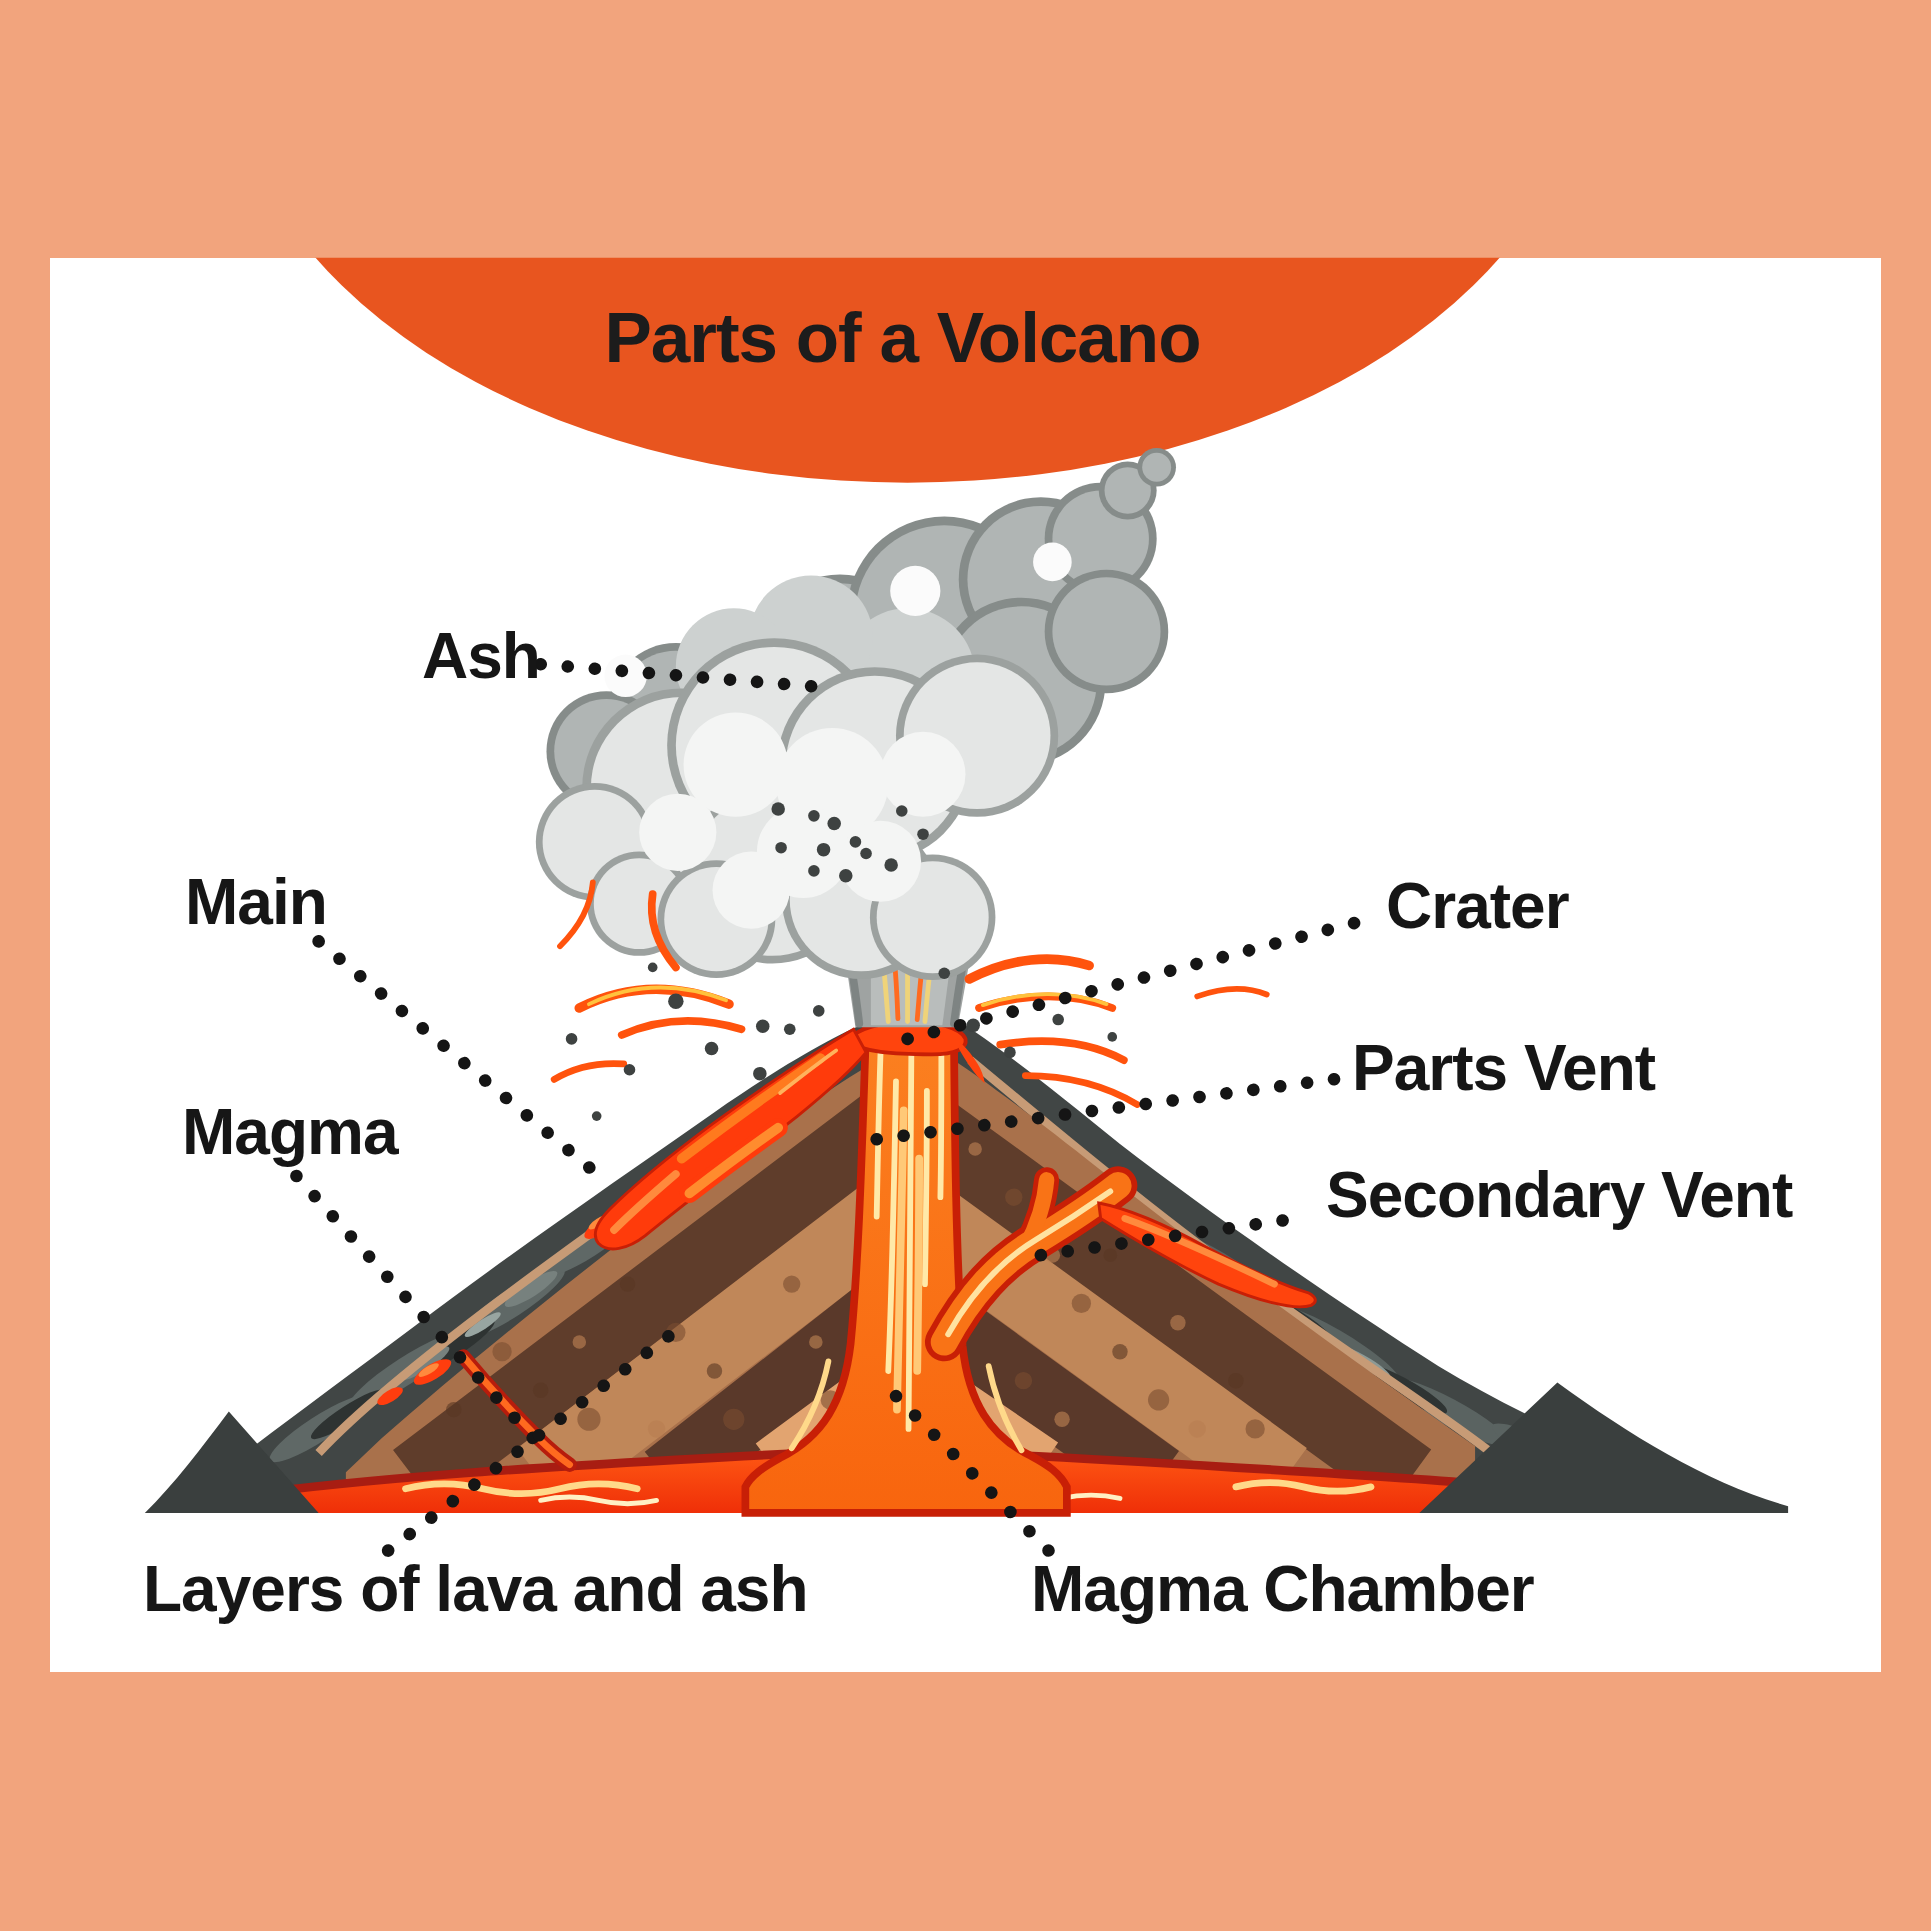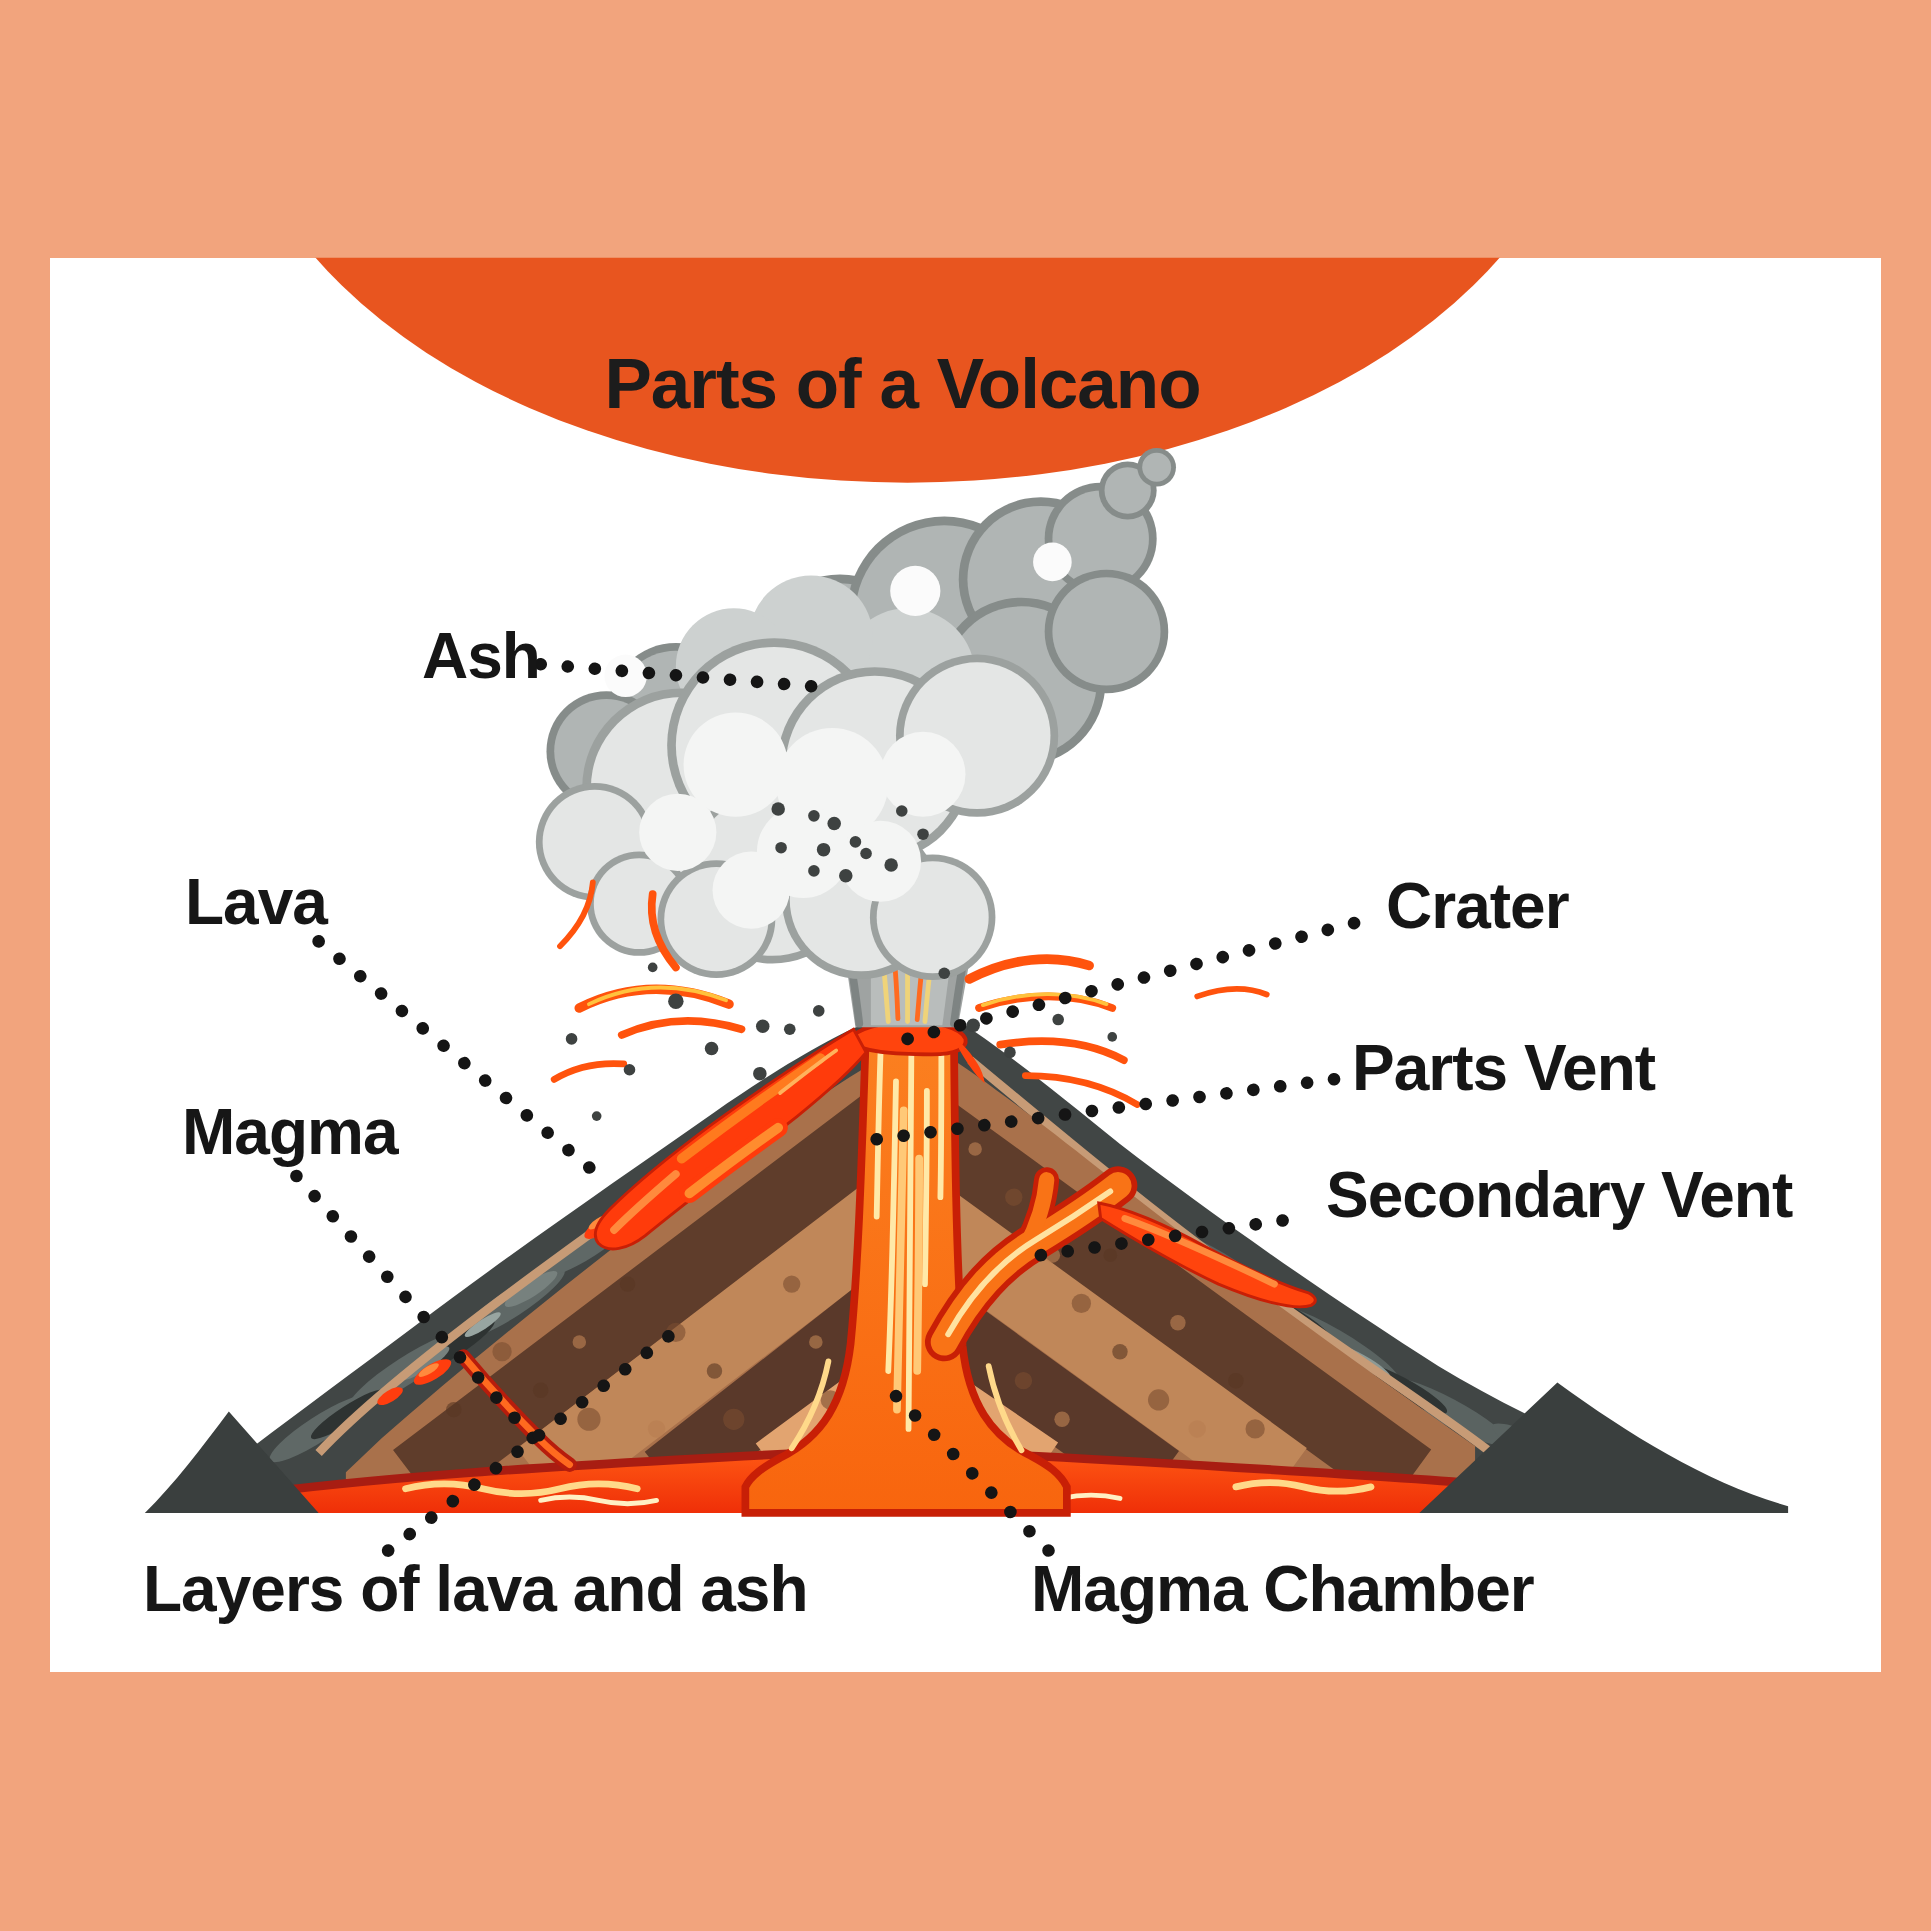--- a/index.html
+++ b/index.html
@@ -12,21 +12,21 @@
     position:absolute;left:50px;top:258px;width:1831px;height:1414px;
     background:#FFFFFF;
   }
   .stage{position:absolute;left:0;top:0;width:1931px;height:1931px;}
   .lbl{
     position:absolute;font-weight:700;font-size:64px;line-height:1.05;
     color:#161616;white-space:nowrap;letter-spacing:-1px;
   }
   .title{
     position:absolute;left:323px;top:297px;width:1159px;text-align:center;
-    font-weight:700;font-size:71px;color:#1C1C1C;letter-spacing:-1px;margin-top:46px;
+    font-weight:700;font-size:71px;color:#1C1C1C;letter-spacing:-1px;
   }
 </style>
 </head>
 <body>
 
 <div class="stage">
 
   <div class="card"></div>
 
   <svg class="stage" viewBox="0 0 2000 2000">
@@ -363,21 +363,21 @@
       <path d="M 908,1180 L 1388,1117"></path>
       <path d="M 1078,1300 L 1350,1261"></path>
       <path d="M 402,1606 L 695,1382"></path>
       <path d="M 928,1446 L 1086,1606"></path>
     </g>
   </svg>
 
   <div class="title">Parts of a Volcano</div>
 
   <div class="lbl" style="left:422px;top:623px">Ash</div>
-  <div class="lbl" style="left:185px;top:869px">Lava</div>
+  <div class="lbl" style="left:185px;top:869px">Main</div>
   <div class="lbl" style="left:182px;top:1099px">Magma</div>
   <div class="lbl" style="left:1386px;top:873px">Crater</div>
   <div class="lbl" style="left:1352px;top:1035px">Parts Vent</div>
   <div class="lbl" style="left:1326px;top:1162px">Secondary Vent</div>
   <div class="lbl" style="left:143px;top:1556px">Layers of lava and ash</div>
   <div class="lbl" style="left:1031px;top:1556px">Magma Chamber</div>
 
 </div>
 
 

